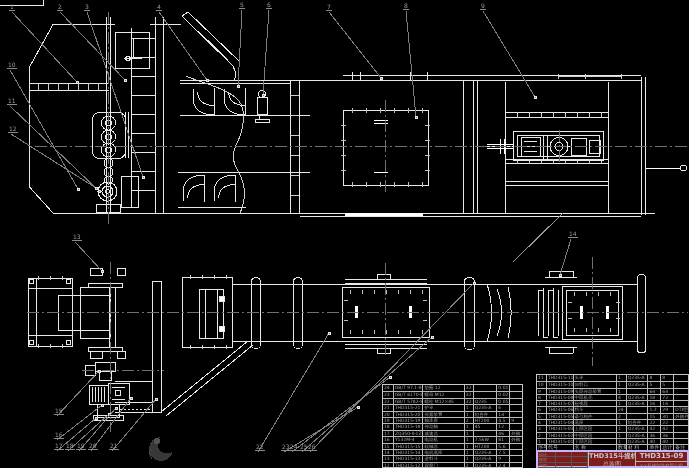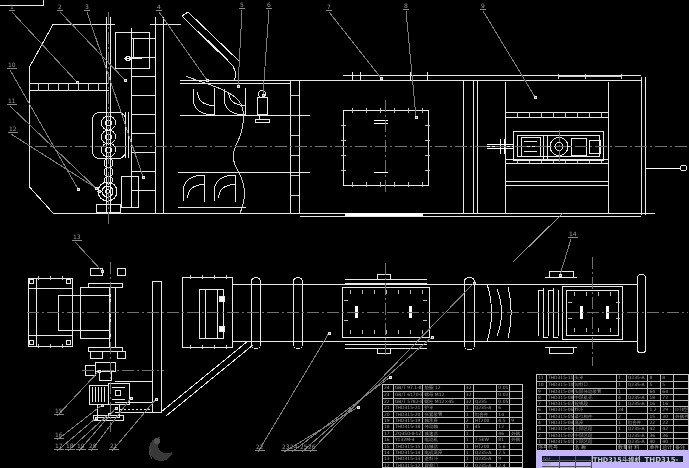--- a/index.html
+++ b/index.html
@@ -9,22 +9,22 @@
   .callout{position:absolute;font-size:6px;line-height:6px;color:#9a9a9a;
            border-bottom:1px solid #8a8a8a;padding:0 1px;letter-spacing:0;}
   .bom{position:absolute;background:#000;color:#a0a0a0;font-size:4.5px;line-height:5px;
        border:1px solid #c8c8c8;box-sizing:border-box;}
   .bom .r{display:flex;box-sizing:border-box;border-top:1px solid #b9b9b9;}
   .bom .r:first-child{border-top:none;}
   .bom .c{box-sizing:border-box;border-left:1px solid #b9b9b9;overflow:hidden;
           white-space:nowrap;padding:0 1px;}
   .bom .c:first-child{border-left:none;}
   .bom .hdr{font-size:5px;color:#b5b5b5;}
-  .tblock{position:absolute;left:536px;top:450px;width:153px;height:18px;border:6px solid #c4b5fd;
-          box-sizing:border-box;display:flex;background:#0f172a;color:#c0c0c0;}
+  .tblock{position:absolute;left:536px;top:450px;width:153px;height:18px;border:2px solid #c4b5fd;
+          box-sizing:border-box;display:flex;background:#7f1d1d;color:#c0c0c0;}
   .sig{width:50px;display:grid;grid-template-columns:18px 16px 16px;grid-auto-rows:5.3px;
        font-size:4px;line-height:5px;color:#8f8f8f;border-right:1px solid #b9b9b9;}
   .sig div{border-bottom:1px solid #555;border-right:1px solid #555;overflow:hidden;padding-left:1px;}
   .ttl{width:46px;border-right:1px solid #b9b9b9;text-align:center;overflow:hidden;}
   .ttl .model{font-size:6.5px;line-height:8px;color:#c8c8c8;font-weight:bold;white-space:nowrap;}
   .ttl .sheet{font-size:6px;line-height:8px;color:#bdbdbd;}
   .num{flex:1;text-align:center;overflow:hidden;}
   .num .dwgno{font-size:7px;line-height:9px;color:#c8c8c8;font-weight:bold;border-bottom:1px solid #b9b9b9;}
   .num .company{font-size:4.5px;line-height:7px;color:#9a9a9a;white-space:nowrap;}
 </style>

